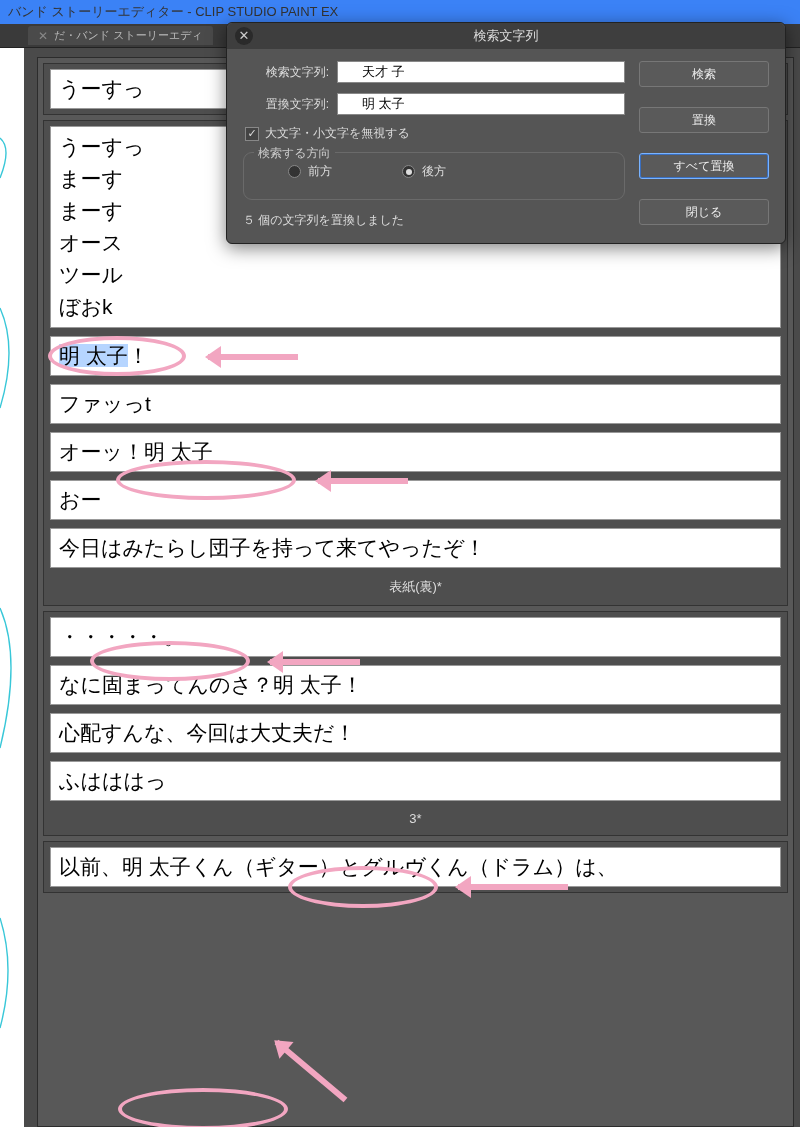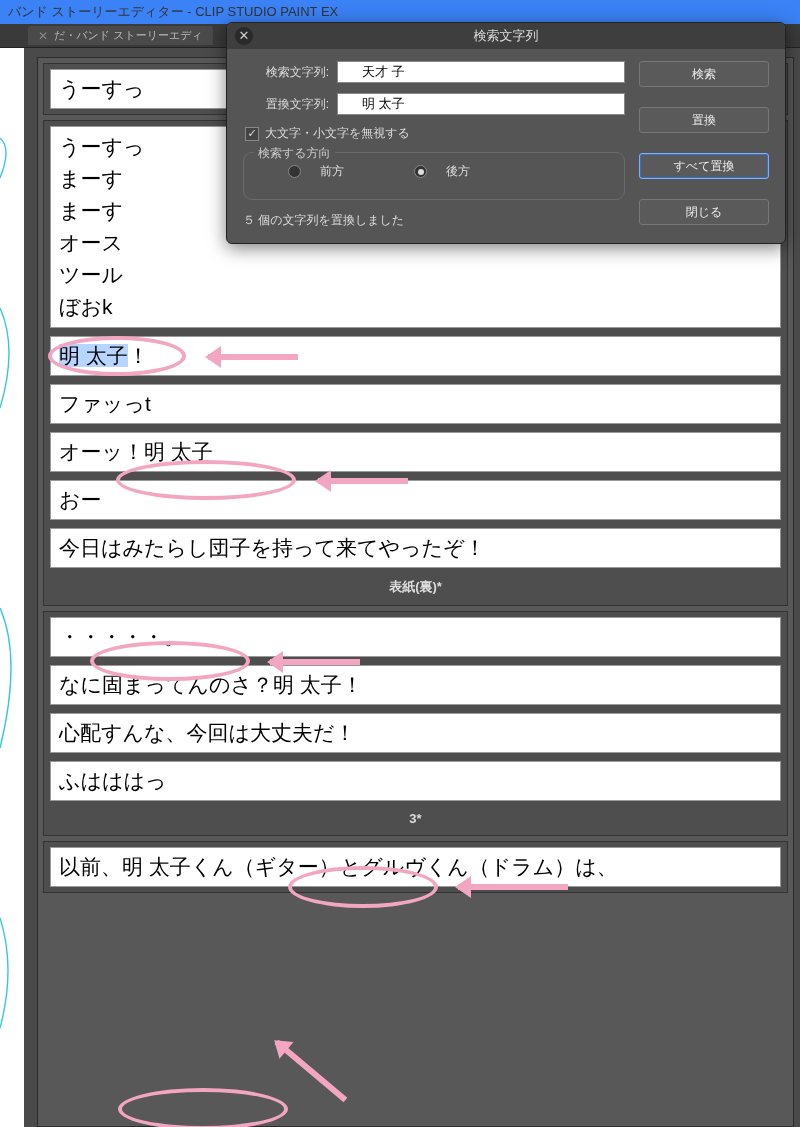--- a/index.html
+++ b/index.html
@@ -9,42 +9,42 @@
 .tab{background:#4a4a4a;color:#bbb;font-size:11px;padding:2px 10px;margin-left:28px;border-radius:3px 3px 0 0;display:flex;align-items:center;gap:6px}
 .tab .x{color:#888;font-size:12px}
 .canvas-sketch{position:absolute;left:0;top:48px;width:24px;height:1080px;background:#fff}
 .canvas-sketch svg{width:24px;height:1080px}
 .editor-frame{position:absolute;left:37px;top:57px;right:6px;bottom:0;background:#585858;border:1px solid #2c2c2c}
 .page{background:#4e4e4e;border:1px solid #333;margin:5px;padding:5px 6px}
 .text-box{background:#fff;color:#000;font-size:21px;line-height:30px;padding:4px 8px;margin-bottom:8px;border:1px solid #999;position:relative}
 .text-box:last-child{margin-bottom:0}
 .multi{line-height:32px}
 .sel{background:#b6d5ff}
-.page-label{text-align:center;color:#ddd;font-size:13px;font-weight:bold;padding:2px 0 4px}
+.page-label{text-align:center;color:#ddd;font-size:13px;font-weight:normal;padding:2px 0 4px}
 
 .annot{position:absolute;pointer-events:none}
 .oval{border:4px solid #f2a6c1;border-radius:50%}
 .arrow{height:6px;background:#f2a6c1;position:absolute}
 .arrow:before{content:"";position:absolute;left:-14px;top:-8px;border:11px solid transparent;border-right:16px solid #f2a6c1}
 
 .dialog{position:absolute;left:226px;top:22px;width:560px;background:#555;border:1px solid #222;border-radius:6px;box-shadow:0 4px 18px rgba(0,0,0,.5);color:#ddd;font-size:12px}
 .dlg-titlebar{background:#3e3e3e;border-radius:6px 6px 0 0;height:26px;display:flex;align-items:center;position:relative}
 .dlg-close{position:absolute;left:8px;top:4px;width:18px;height:18px;border-radius:50%;background:#2a2a2a;color:#ccc;text-align:center;line-height:17px;font-size:13px;cursor:pointer}
 .dlg-title{flex:1;text-align:center;font-size:13px;color:#ddd}
 .dlg-body{padding:12px 16px 14px;display:flex;gap:14px}
 .dlg-left{flex:1}
 .row{display:flex;align-items:center;margin-bottom:10px}
 .row label{width:86px;text-align:right;margin-right:8px;color:#ddd}
 .row input[type=text]{flex:1;background:#fff;color:#000;border:1px solid #888;height:22px;padding:2px 24px;font-size:13px}
 .chk{display:flex;align-items:center;gap:6px;margin:2px 0 10px 2px}
 .chk .box{width:14px;height:14px;border:1px solid #888;background:#444;display:flex;align-items:center;justify-content:center;color:#ddd;font-size:11px}
 .fieldset{border:1px solid #6a6a6a;border-radius:9px;padding:10px 14px 19px;position:relative;margin-bottom:12px}
 .fieldset .legend{position:absolute;top:-8px;left:10px;background:#555;padding:0 4px;font-size:12px;color:#ccc}
 .radios{display:flex;gap:70px;margin-left:30px}
-.radio{display:flex;align-items:center;gap:19px}
+.radio{display:flex;align-items:center;gap:7px}
 .rdot{width:13px;height:13px;border-radius:50%;border:1px solid #888;background:#333;display:flex;align-items:center;justify-content:center}
 .rdot.on:after{content:"";width:6px;height:6px;border-radius:50%;background:#ddd}
 .status{color:#ddd;font-size:12px;margin-top:4px}
 .dlg-right{width:130px;display:flex;flex-direction:column;gap:20px}
 .btn{background:#5a5a5a;border:1px solid #777;border-radius:3px;height:26px;line-height:24px;text-align:center;color:#eee;font-size:12px;cursor:pointer}
 .btn.primary{border:1px solid #79b3ff;box-shadow:0 0 0 1px #3a6fbf inset}
 </style>
 </head>
 <body>
 

